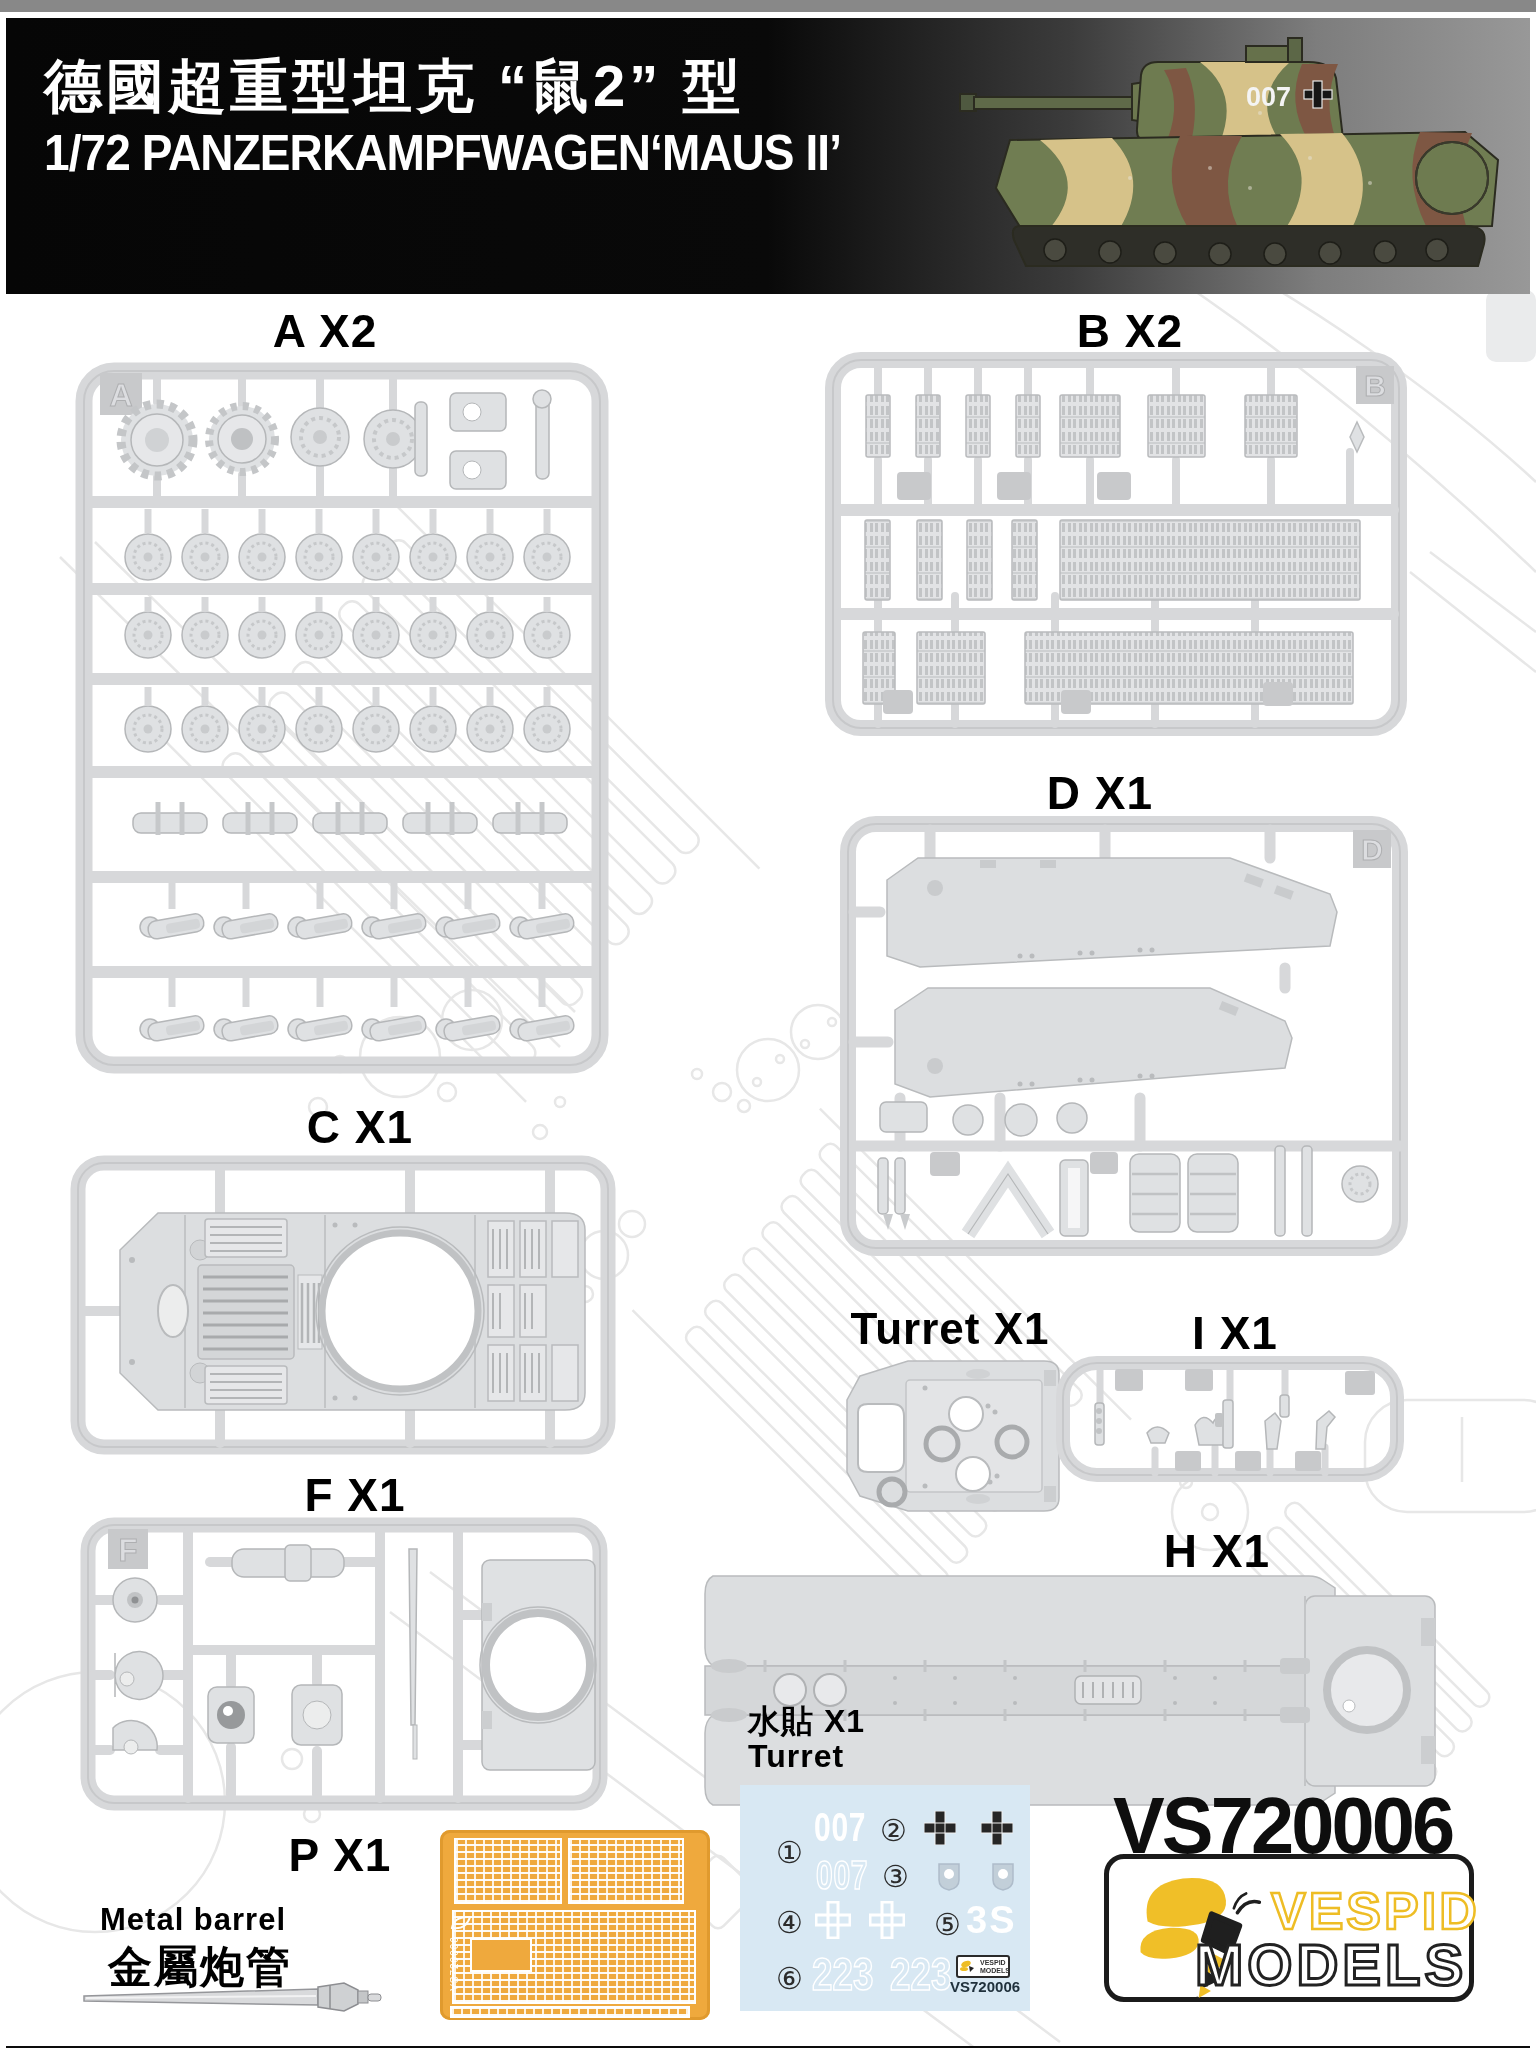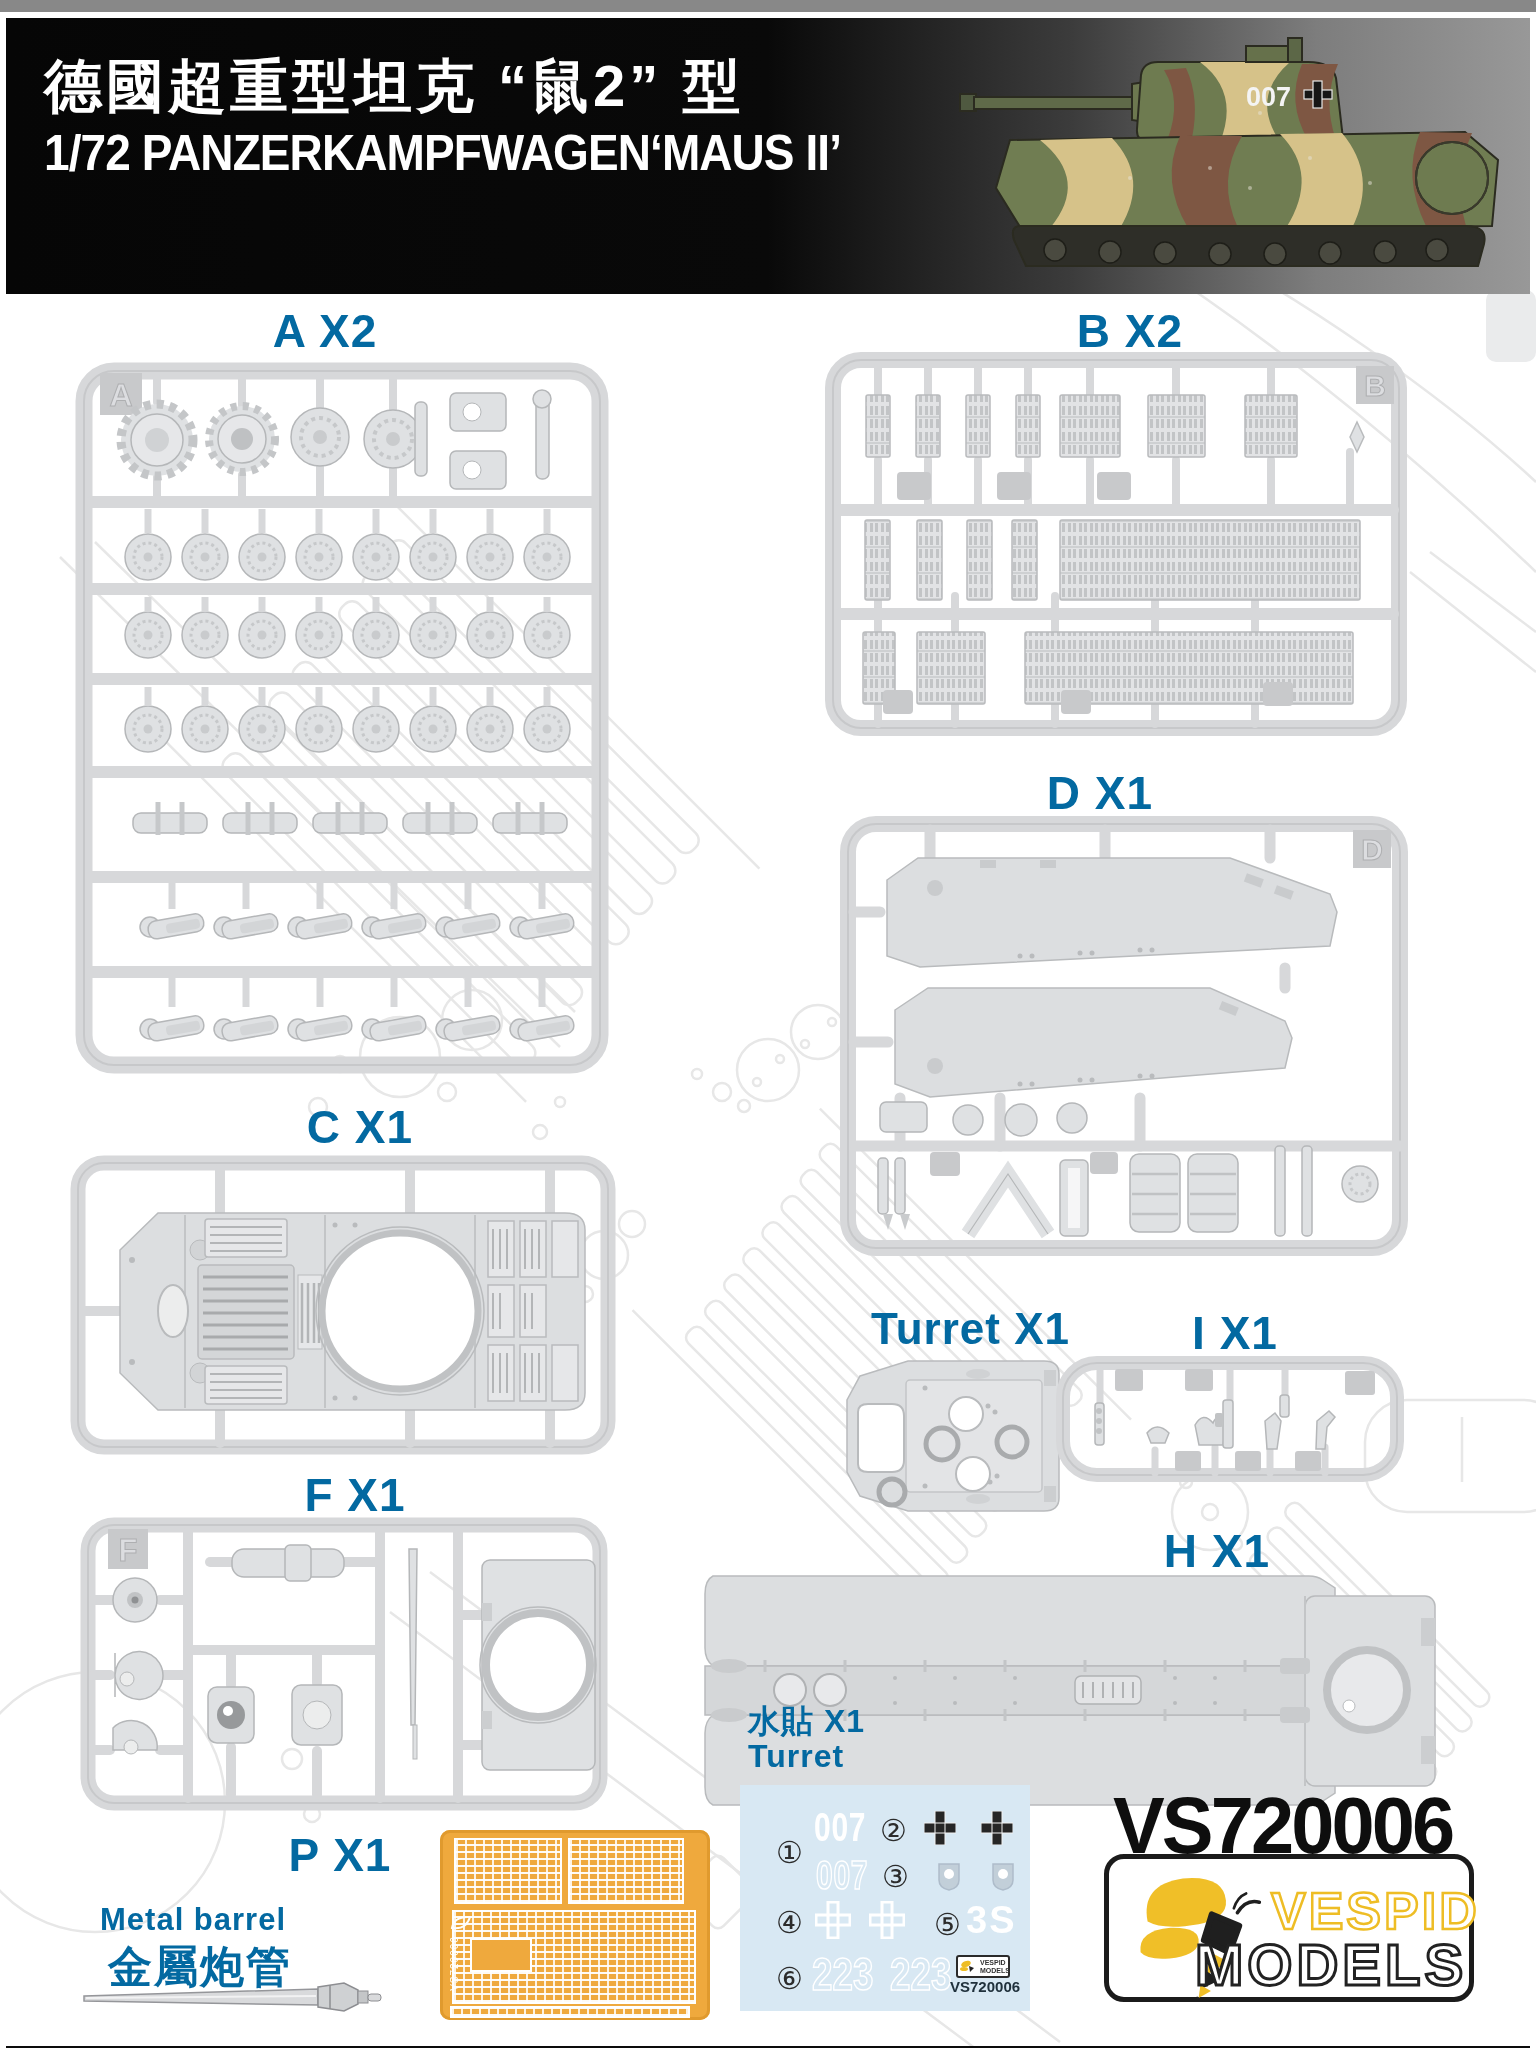--- a/index.html
+++ b/index.html
@@ -8,21 +8,21 @@
   svg{display:block}
   .abs{position:absolute}
   
   .banner{position:absolute;left:6px;top:6px;width:1524px;height:276px;
     background:linear-gradient(90deg,#060606 0%,#090909 50%,#3c3c3c 70%,#7d7d7d 86%,#989898 100%);}
   .t-zh{position:absolute;left:38px;top:30px;font-size:58px;font-weight:bold;color:#fff;letter-spacing:4px;white-space:nowrap;}
   .t-en{position:absolute;left:38px;top:106px;font-size:50px;font-weight:bold;color:#fff;letter-spacing:-1px;
         transform:scaleX(.92);transform-origin:left top;white-space:nowrap;}
   .t-sub{position:absolute;left:38px;top:170px;font-size:31px;font-weight:bold;color:#fff;letter-spacing:.5px;white-space:nowrap;}
   
-  .lbl{position:absolute;font-weight:bold;color:#0369a1;text-align:center;font-size:46px;letter-spacing:1px;white-space:nowrap;}
+  .lbl{position:absolute;font-weight:bold;color:#000000;text-align:center;font-size:46px;letter-spacing:1px;white-space:nowrap;}
   .lbl-sm{font-size:31px;text-align:left;}
   
   .code-big{position:absolute;left:1108px;top:1768px;width:360px;text-align:center;
     font-size:80px;font-weight:bold;color:#0e0e0e;letter-spacing:-3px;transform:scaleX(.97);transform-origin:left top;}
   .logo-box{position:absolute;left:1104px;top:1842px;width:370px;height:148px;background:#fff;
     border:5px solid #1b1b1b;border-radius:20px;box-sizing:border-box;}
   .brand-v{position:absolute;left:162px;top:22px;font-size:52px;font-weight:bold;letter-spacing:3px;
     color:#fff;-webkit-text-stroke:2.5px #eebd25;}
   .brand-m{position:absolute;left:86px;top:72px;font-size:58px;font-weight:bold;letter-spacing:4px;
     color:#fff;-webkit-text-stroke:3px #222;}
@@ -588,21 +588,21 @@
     <g fill="#b9bbbd">
       <circle cx="265" cy="70" r="2.5"></circle>
         <circle cx="285" cy="70" r="2.5"></circle>
         <circle cx="265" cy="243" r="2.5"></circle>
         <circle cx="285" cy="243" r="2.5"></circle>
       <circle cx="62" cy="105" r="3"></circle>
         <circle cx="62" cy="207" r="3"></circle>
     </g>
   </svg>
 
-  <div class="lbl" style="left:830px;top:1292px;width:240px;font-size:44px;text-align:right;">Turret X1</div>
+  <div class="lbl" style="left:830px;top:1292px;width:240px;font-size:44px;">Turret X1</div>
   <svg class="abs" style="left:830px;top:1340px" width="240" height="170" viewBox="0 0 240 170">
     <path d="M30,24 L78,9 L214,9 Q229,9 229,22 L229,146 Q229,159 214,159 L78,159 L30,144 L17,120 L17,48 Z" fill="#dcdee0" stroke="#b9bbbd" stroke-width="1.5"></path>
     <rect x="76" y="28" width="136" height="112" rx="4" fill="#e3e4e6" stroke="#c3c5c7" stroke-width="1.5"></rect>
     <path d="M28,60 Q28,52 38,52 L62,52 Q74,52 74,64 L74,108 Q74,120 62,120 L38,120 Q28,120 28,112 Z" fill="#fff" stroke="#b9bbbd" stroke-width="2"></path>
     <circle cx="136" cy="62" r="17" fill="#fff" stroke="#b9bbbd" stroke-width="2"></circle>
     <circle cx="143" cy="122" r="17" fill="#fff" stroke="#b9bbbd" stroke-width="2"></circle>
     <circle cx="112" cy="92" r="16" fill="none" stroke="#a9abad" stroke-width="5"></circle>
     <circle cx="182" cy="90" r="15" fill="none" stroke="#a9abad" stroke-width="5"></circle>
     <circle cx="62" cy="140" r="13" fill="none" stroke="#a9abad" stroke-width="5"></circle>
     <g fill="#b9bbbd">

